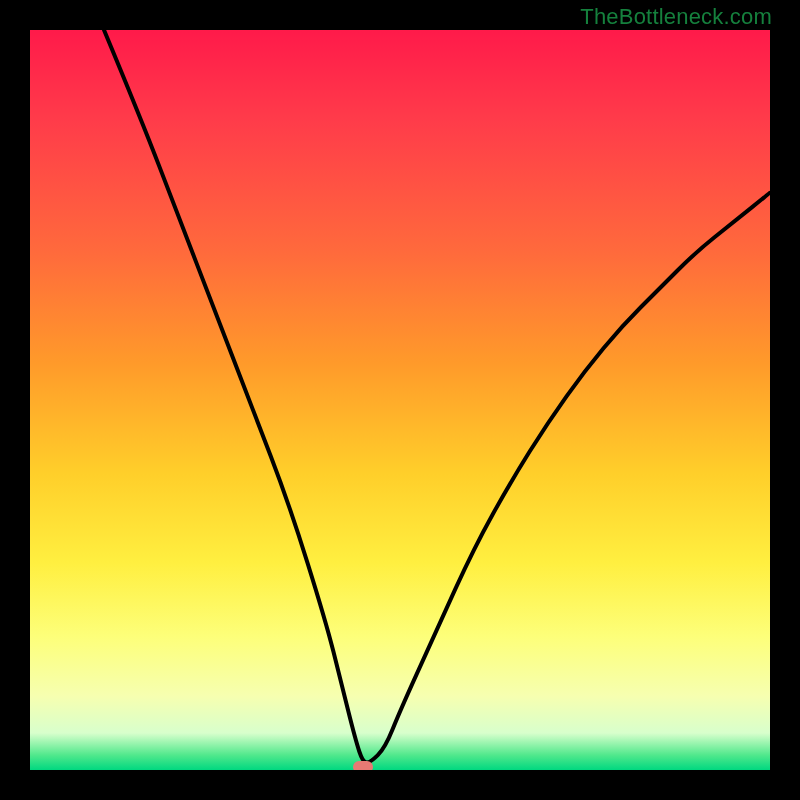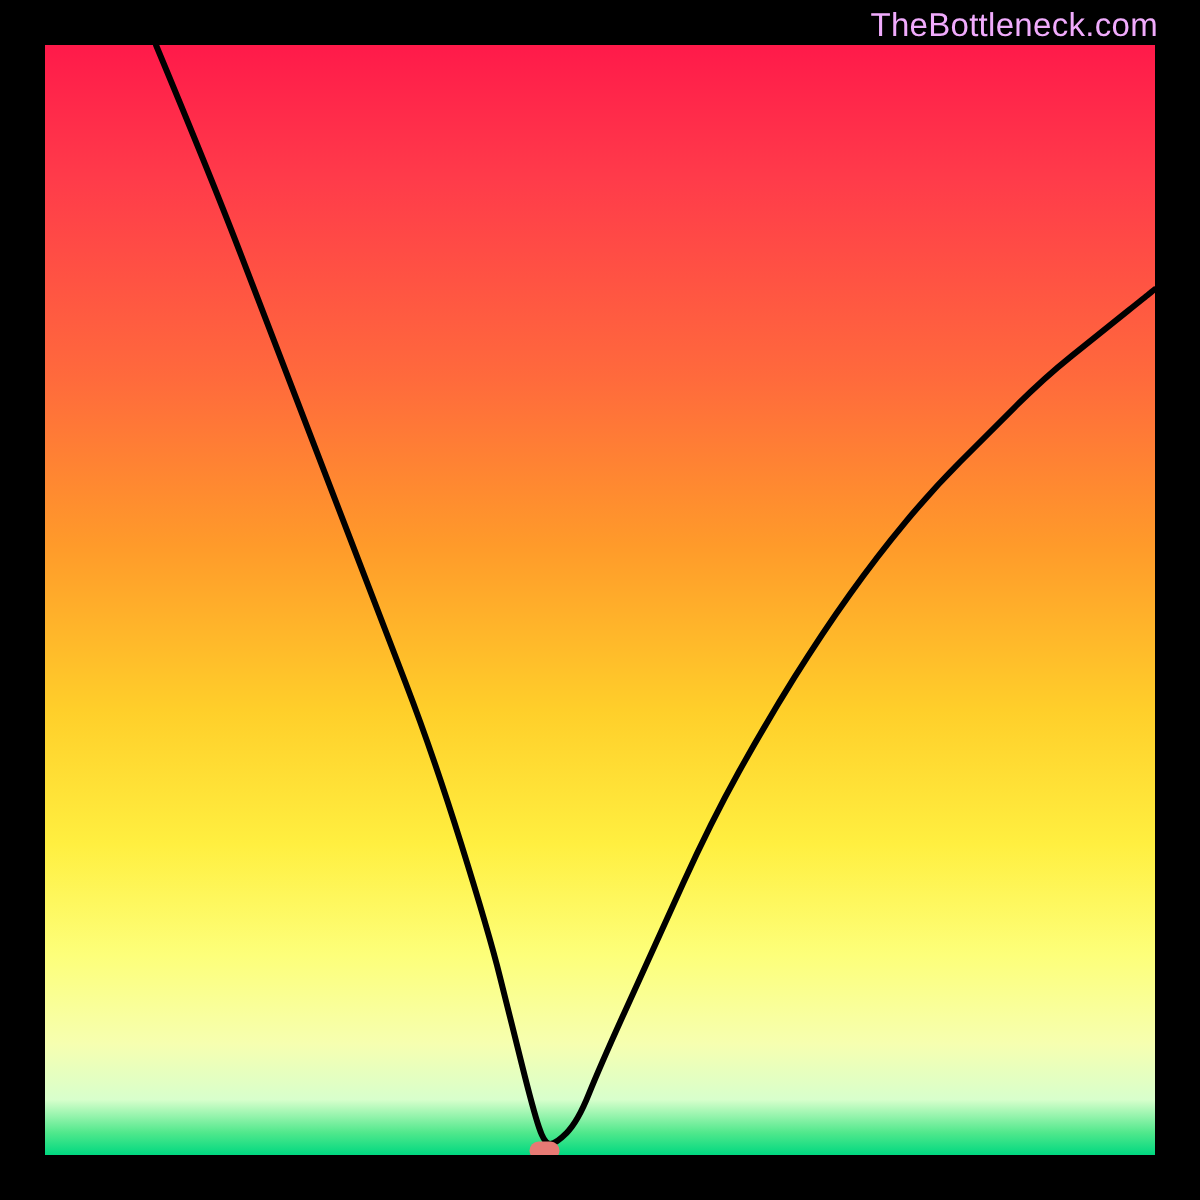--- a/index.html
+++ b/index.html
@@ -52,21 +52,21 @@
     position: absolute;
     top: 0;
     left: 0;
     width: 740px;
     height: 740px;
   }
   .watermark {
     position: absolute;
     top: 4px;
     right: 28px;
-    color: #f0abfc;
+    color: #15803d;
     font-size: 22px;
     font-weight: 400;
     letter-spacing: 0.2px;
   }
   .marker {
     position: absolute;
     width: 20px;
     height: 12px;
     border-radius: 6px;
     background: #e77a74;

